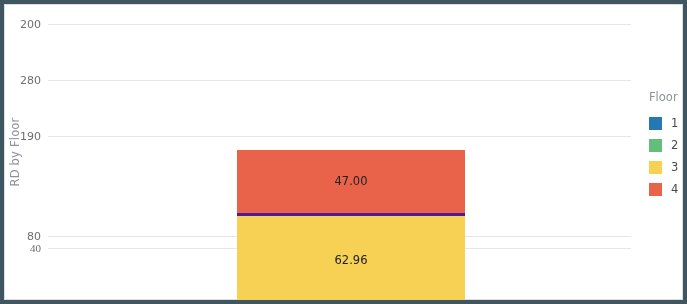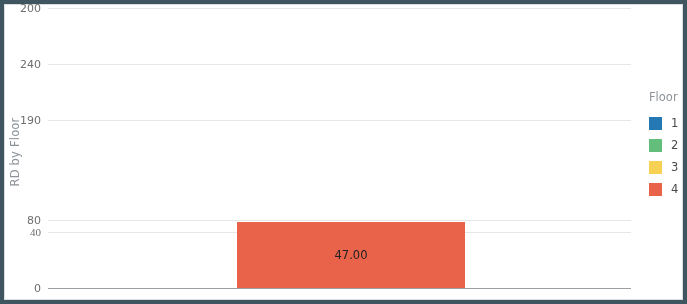--- a/index.html
+++ b/index.html
@@ -25,21 +25,21 @@
     left: 0; top: 0; right: 0; bottom: 0;
     box-sizing: border-box;
     border: 1px solid #d7dde0;
     pointer-events: none;
   }
 
   
   #plot {
     position: absolute;
     left: 44px;          
-    top: 4px;           
+    top: 20px;           
     width: 583px;        
     height: 280px;       
   }
 
   .gridline {
     position: absolute;
     left: 0;
     width: 100%;
     height: 1px;
     background: #e6e6e6;
@@ -133,39 +133,42 @@
 
   <div id="ylabel">RD by Floor</div>
 
   <div id="plot">
 
     <div id="grid-layer">
         <div class="gridline" style="top: 0px;">
           <div class="ytick">200</div>
         </div>
         <div class="gridline" style="top: 56px;">
-          <div class="ytick">240</div>
+          <div class="ytick">280</div>
         </div>
         <div class="gridline" style="top: 112px;">
           <div class="ytick">190</div>
         </div>
         <div class="gridline" style="top: 168px; margin-top: 44px;">
           <div class="ytick">80</div>
         </div>
         <div class="gridline" style="top: 224px; font-family: Liberation Serif, serif;">
           <div class="ytick">40</div>
         </div>
         <div class="gridline baseline" style="top: 280px;">
           <div class="ytick">0</div>
         </div>
       </div>
 
     <div id="bar-stack">
         <div class="seg" style="height: 65.8px; background: rgb(232, 99, 74);">
           <span class="seg-label">47.00</span>
+        </div>
+        <div class="seg" style="height: 88.144px; background: rgb(247, 209, 84);">
+          <span class="seg-label">62.96</span>
         </div>
       </div>
   </div>
 
   <div id="legend">
     <div id="legend-title">Floor</div>
     <div id="legend-items">
         <div class="legend-item">
           <span class="legend-swatch" style="background: rgb(36, 121, 181);"></span>
           <span class="legend-label">1</span>

